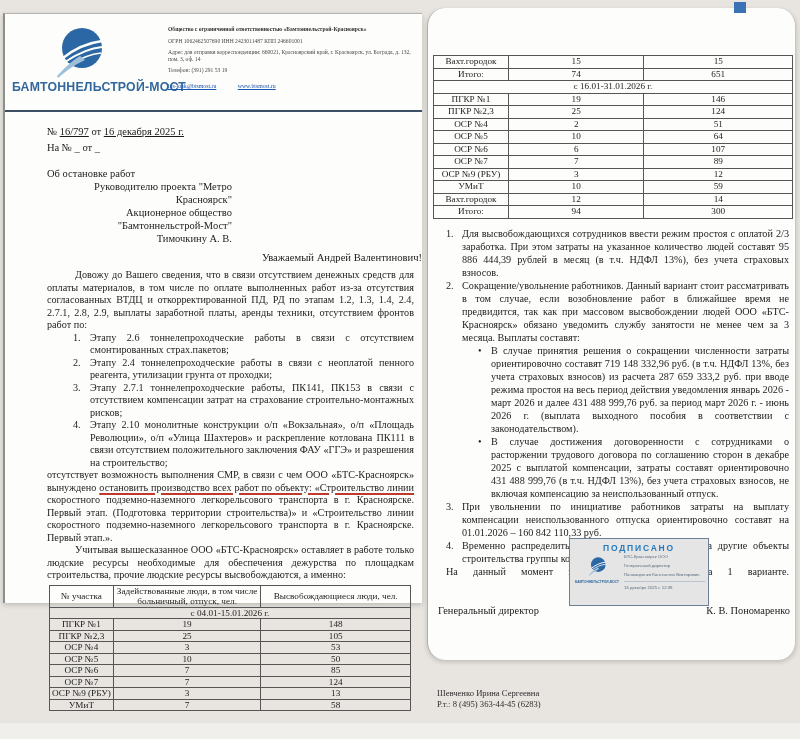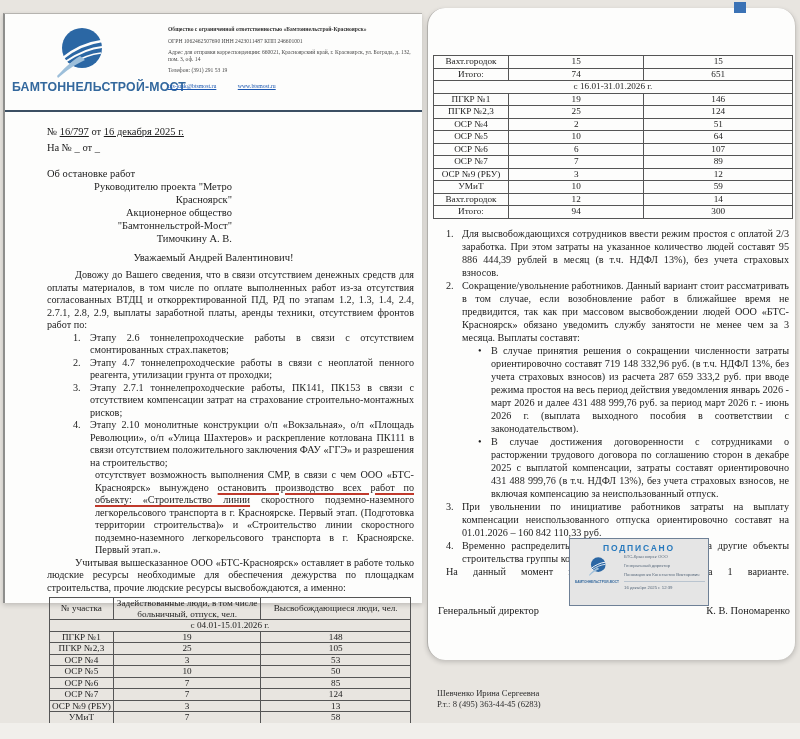--- a/index.html
+++ b/index.html
@@ -26,26 +26,26 @@
   .org-links a{color:#1a56b0;text-decoration:underline;font-size:5.8px;margin-right:20px;}
 
   
   .meta-row{display:flex;justify-content:space-between;padding:13px 8px 0 42px;flex-direction:column;}
   .meta-left{font-size:10.5px;line-height:13px;}
   .u{text-decoration:underline;}
   .meta-na{margin-top:3px;}
   .meta-subject{margin-top:13px;}
   .addressee{width:185px;text-align:right;font-size:10.5px;line-height:13px;}
 
-  .salutation{text-align:center;font-size:10.6px;margin-top:7px;}
+  .salutation{text-align:right;font-size:10.6px;margin-top:7px;}
 
   
   .body1{padding:6px 8px 0 42px;font-size:10.2px;line-height:12.5px;text-align:justify;}
   .body1 p{margin:0;text-indent:28px;}
-  .body1 p.noindent{text-indent:0;margin-left:48px;}
+  .body1 p.noindent{text-indent:0;}
   .li{display:flex;margin-left:26px;}
   .li .marker{flex:none;width:17px;}
   .li .litext{flex:1;text-align:justify;}
   .redline{text-decoration:underline;text-decoration-color:#c0392b;text-decoration-thickness:1.5px;text-underline-offset:2px;}
 
   
   table{border-collapse:collapse;font-size:9.2px;color:#1c1c1c;}
   td,th{border:1px solid #555;text-align:center;vertical-align:middle;
     padding:0 2px;font-weight:normal;height:10px;line-height:10.5px;}
   .t1{width:362px;margin:3px 0 0 2px;}
@@ -130,21 +130,21 @@
 
   <div class="body1">
     <p>Довожу до Вашего сведения, что в связи отсутствием денежных средств для оплаты материалов, в том числе по оплате выполненных работ из-за отсутствия согласованных ВТДЦ и откорректированной ПД, РД по этапам 1.2, 1.3, 1.4, 2.4, 2.7.1, 2.8, 2.9, выплаты заработной платы, аренды техники, отсутствием фронтов работ по:</p>
     <div>
         <div class="li">
           <span class="marker">1.</span>
           <span class="litext">Этапу 2.6 тоннелепроходческие работы в связи с отсутствием смонтированных страх.пакетов;</span>
         </div>
         <div class="li">
           <span class="marker">2.</span>
-          <span class="litext">Этапу 4.7 тоннелепроходческие работы в связи с неоплатой пенного реагента, утилизации грунта от проходки;</span>
+          <span class="litext">Этапу 2.4 тоннелепроходческие работы в связи с неоплатой пенного реагента, утилизации грунта от проходки;</span>
         </div>
         <div class="li">
           <span class="marker">3.</span>
           <span class="litext">Этапу 2.7.1 тоннелепроходческие работы, ПК141, ПК153 в связи с отсутствием компенсации затрат на страхование строительно-монтажных рисков;</span>
         </div>
         <div class="li">
           <span class="marker">4.</span>
           <span class="litext">Этапу 2.10 монолитные конструкции о/п «Вокзальная», о/п «Площадь Революции», о/п «Улица Шахтеров» и раскрепление котлована ПК111 в связи отсутствием положительного заключения ФАУ «ГГЭ» и разрешения на строительство;</span>
         </div>
       </div>

